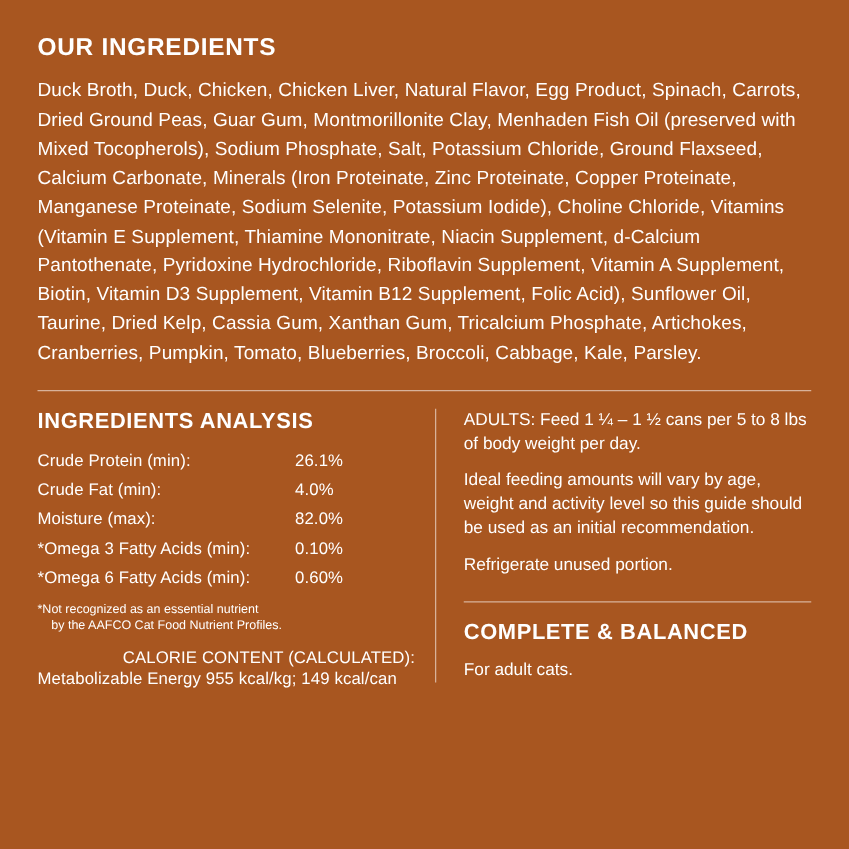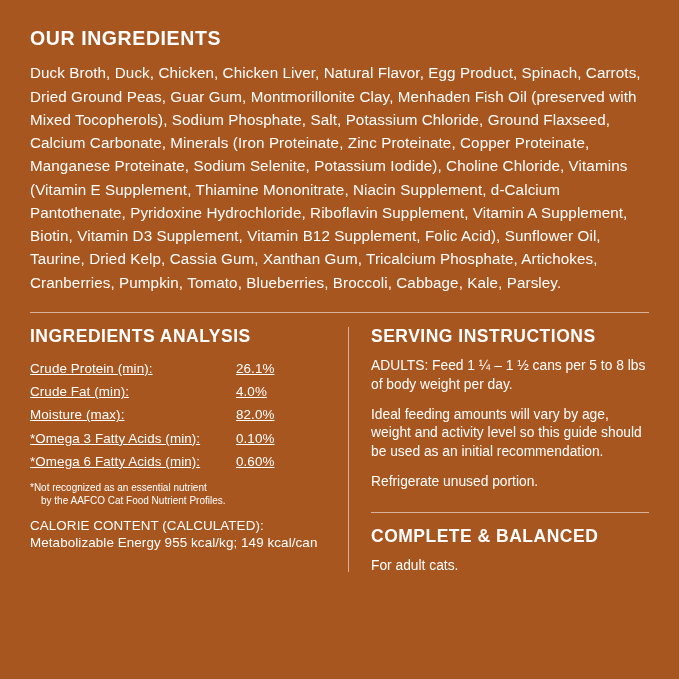--- a/index.html
+++ b/index.html
@@ -72,39 +72,39 @@
   table.ga-table {
     border-collapse: collapse;
     width: 100%;
     font-size: 13.4px;
     line-height: 1.2;
   }
   table.ga-table td {
     padding: 3.6px 0;
     vertical-align: top;
     letter-spacing: 0.1px;
-    text-decoration: underline;
   }
   table.ga-table td.val {
     width: 96px;
     padding-left: 6px;
   }
   .ga-note {
     font-size: 10px;
     line-height: 1.33;
     margin: 7px 0 0 0;
   }
   .ga-note .indent {
     display: block;
     padding-left: 11px;
   }
   .calorie-head {
     font-size: 13.4px;
     margin: 11px 0 2px 0;
     letter-spacing: 0.1px;
+    text-align: right;
   }
   .calorie-body {
     font-size: 13.4px;
     margin: 0;
     letter-spacing: 0.1px;
   }
   .serving-line {
     font-size: 13.8px;
     line-height: 1.36;
     margin: 0 0 11px 0;
@@ -168,21 +168,20 @@
         <span class="indent">by the AAFCO Cat Food Nutrient Profiles.</span>
       </p>
 
       <p class="calorie-head">CALORIE CONTENT (CALCULATED):</p>
       <p class="calorie-body">Metabolizable Energy 955 kcal/kg; 149 kcal/can</p>
     </div>
 
     <div class="col-divider"></div>
 
     <div class="col-right">
-      <h3 class="sub-title">SERVING INSTRUCTIONS</h3>
       <p class="serving-line">ADULTS: Feed 1 ¼ – 1 ½ cans per 5 to 8 lbs of body weight per day.</p>
       <p class="serving-line">Ideal feeding amounts will vary by age, weight and activity level so this guide should be used as an initial recommendation.</p>
       <p class="serving-line">Refrigerate unused portion.</p>
 
       <hr class="right-rule">
 
       <h3 class="sub-title">COMPLETE &amp; BALANCED</h3>
       <p class="cb-body">For adult cats.</p>
     </div>
 

